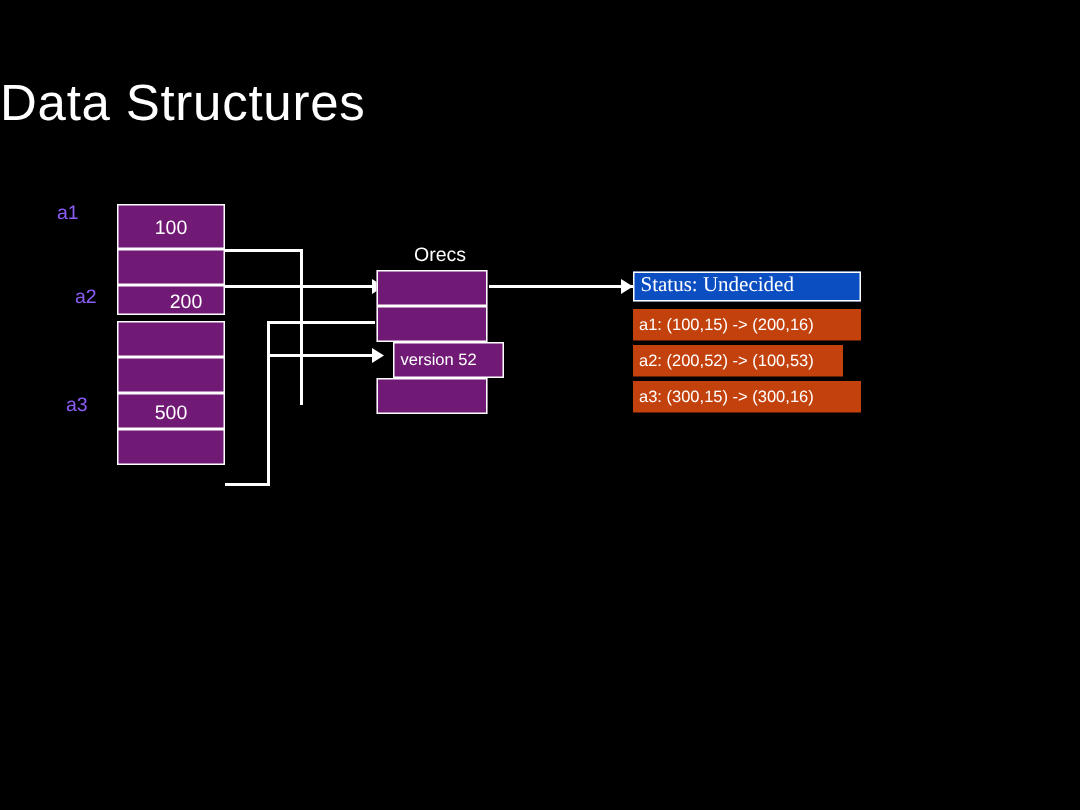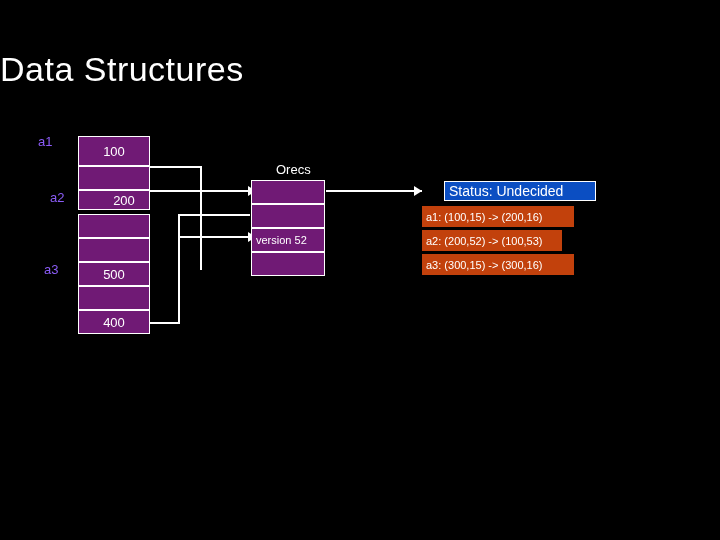--- a/index.html
+++ b/index.html
@@ -31,20 +31,21 @@
   .cell-label{
     display:flex;
     align-items:center;
     justify-content:center;
     font-size:13px;
     color:#ffffff;
   }
   .cell-label.left{
     justify-content:flex-start;
     padding-left:4px;
+    margin-left:11px;
   }
 
   .row-label{
     font-size:13px;
     color:#8b5cf6;
   }
 
   .line{
     background:#ffffff;
   }
@@ -89,21 +90,20 @@
   <div class="abs row-label" style="left:50px;top:190px;">a2</div>
   <div class="abs row-label" style="left:44px;top:262px;">a3</div>
 
   <div class="abs cell cell-label" style="left:78px;top:136px;width:72px;height:30px;">100</div>
   <div class="abs cell cell-label" style="left:78px;top:166px;width:72px;height:24px;"></div>
   <div class="abs cell cell-label" style="left:78px;top:190px;width:72px;height:20px;padding-left:20px;">200</div>
   <div class="abs cell cell-label" style="left:78px;top:214px;width:72px;height:24px;"></div>
   <div class="abs cell cell-label" style="left:78px;top:238px;width:72px;height:24px;"></div>
   <div class="abs cell cell-label" style="left:78px;top:262px;width:72px;height:24px;">500</div>
   <div class="abs cell cell-label" style="left:78px;top:286px;width:72px;height:24px;"></div>
-  <div class="abs cell cell-label" style="left:78px;top:310px;width:72px;height:24px;">400</div>
 
   <div class="abs line" style="left:150px;top:166px;width:52px;height:2px;"></div>
   <div class="abs line" style="left:200px;top:166px;width:2px;height:104px;"></div>
   <div class="abs line" style="left:200px;top:268px;width:2px;height:2px;"></div>
 
   <div class="abs line" style="left:150px;top:190px;width:100px;height:2px;"></div>
   <div class="abs arrow-head" style="left:248px;top:186px;"></div>
 
   <div class="abs line" style="left:150px;top:322px;width:30px;height:2px;"></div>
   <div class="abs line" style="left:178px;top:214px;width:2px;height:110px;"></div>
@@ -113,18 +113,18 @@
 
   <div class="abs line" style="left:326px;top:190px;width:96px;height:2px;"></div>
   <div class="abs arrow-head" style="left:414px;top:186px;"></div>
 
   <div class="abs plain-label" style="left:264px;top:162px;margin-left:12px;">Orecs</div>
   <div class="abs cell cell-label" style="left:251px;top:180px;width:74px;height:24px;"></div>
   <div class="abs cell cell-label" style="left:251px;top:204px;width:74px;height:24px;"></div>
   <div class="abs cell cell-label left" style="left:251px;top:228px;width:74px;height:24px;font-size:11px;">version 52</div>
   <div class="abs cell cell-label" style="left:251px;top:252px;width:74px;height:24px;"></div>
 
-  <div class="abs status-box" style="left:444px;top:181px;width:152px;height:20px;">Status: Undecided</div>
+  <div class="abs status-box" style="left:422px;top:181px;width:152px;height:20px;font-family:Liberation Serif, serif;">Status: Undecided</div>
   <div class="abs info-line" style="left:422px;top:206px;width:152px;height:21px;">a1: (100,15) -&gt; (200,16)</div>
   <div class="abs info-line" style="left:422px;top:230px;width:140px;height:21px;">a2: (200,52) -&gt; (100,53)</div>
   <div class="abs info-line" style="left:422px;top:254px;width:152px;height:21px;">a3: (300,15) -&gt; (300,16)</div>
 
 </div>
 
 </body></html>

